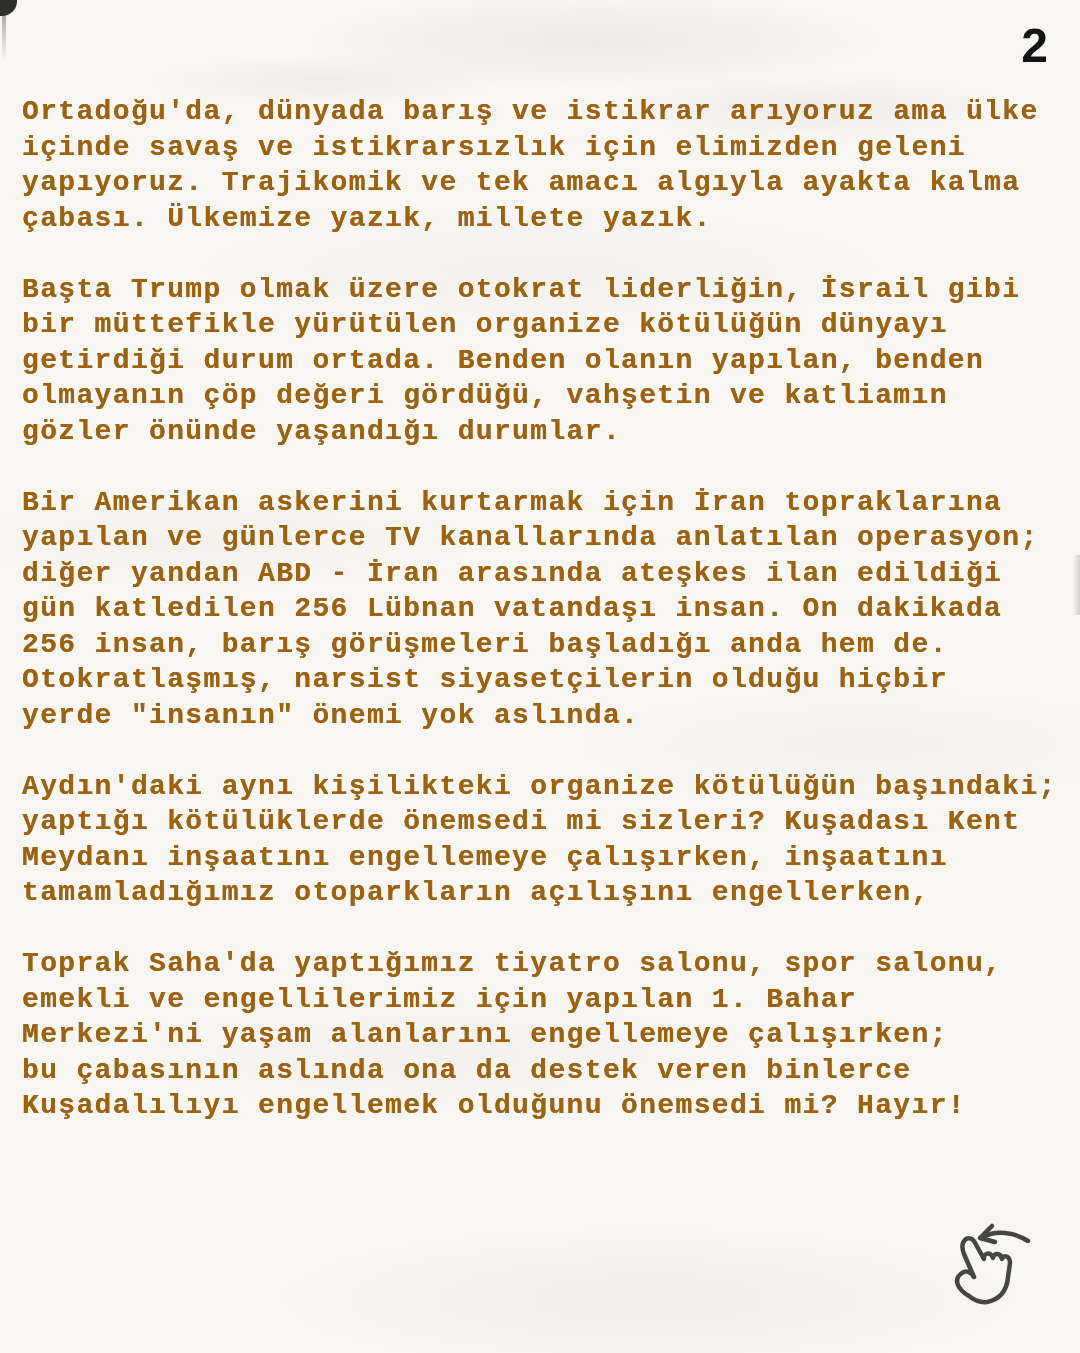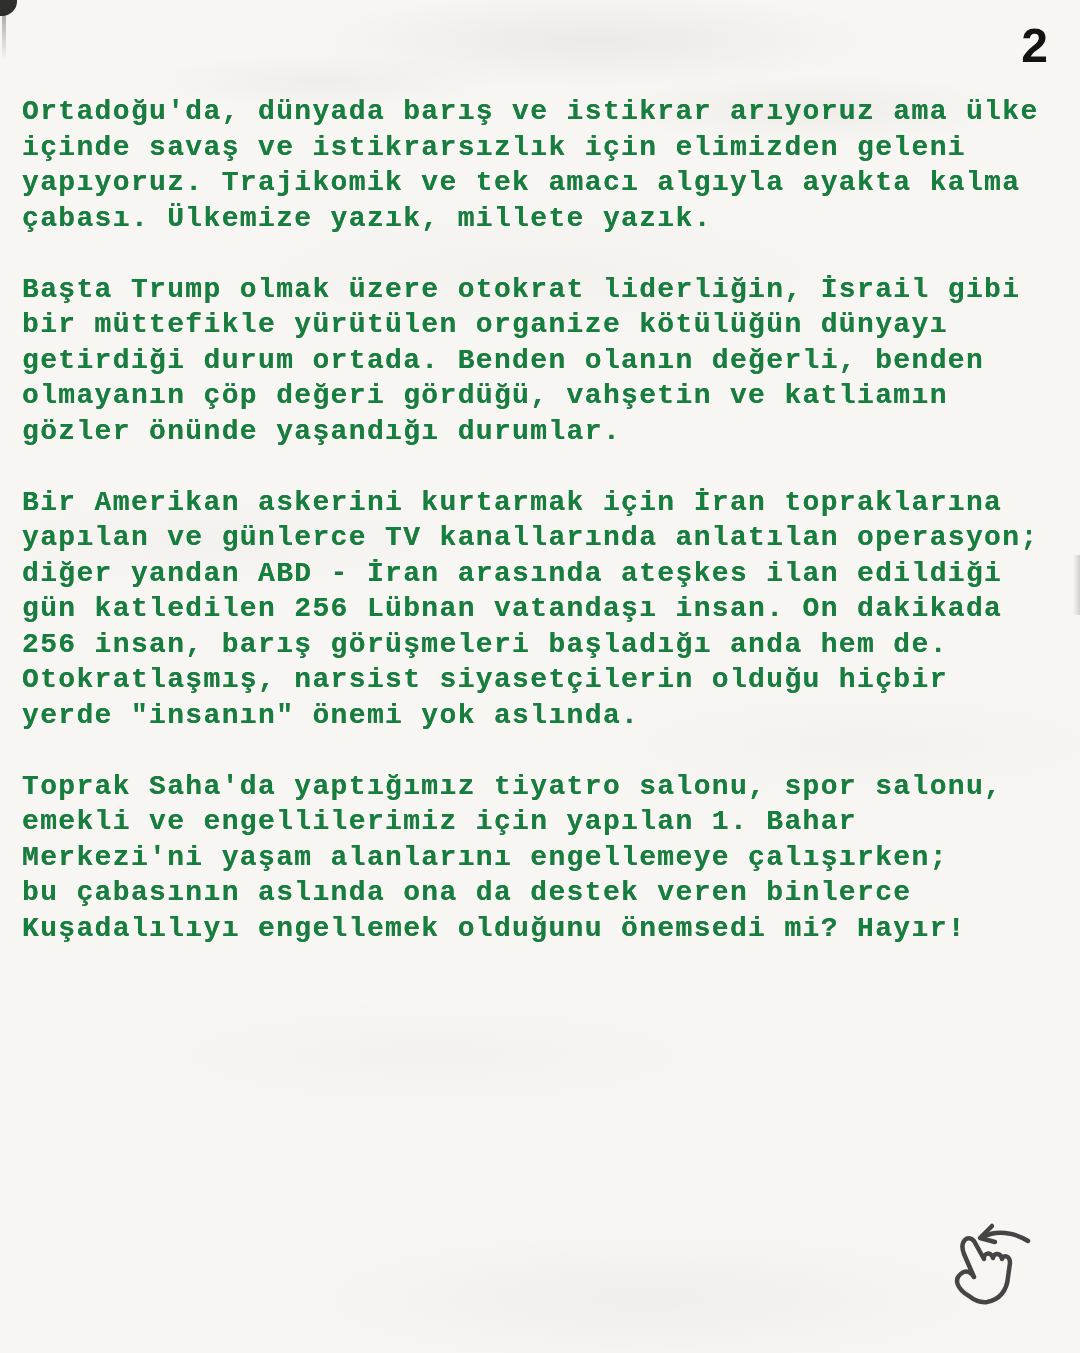--- a/index.html
+++ b/index.html
@@ -34,21 +34,21 @@
     font-size: 48px;
     line-height: 1;
     color: #131313;
   }
 
   .text-block {
     position: absolute;
     left: 22px;
     top: 94px;
     width: 1045px;
-    color: #15803d;
+    color: #a16207;
   }
 
   .para {
     white-space: pre;        
     font-size: 28px;
     font-weight: 700;
     line-height: 35.5px;
     letter-spacing: 1.35px;
     margin: 0 0 35.5px 0;
     text-shadow: 0 0 0.6px rgba(20,20,20,0.55); 
@@ -99,30 +99,34 @@
 
 <div class="page-number">2</div>
 
 <div class="text-block">
   <p class="para">Ortadoğu'da, dünyada barış ve istikrar arıyoruz ama ülke
 içinde savaş ve istikrarsızlık için elimizden geleni
 yapıyoruz. Trajikomik ve tek amacı algıyla ayakta kalma
 çabası. Ülkemize yazık, millete yazık.</p>
   <p class="para">Başta Trump olmak üzere otokrat liderliğin, İsrail gibi
 bir müttefikle yürütülen organize kötülüğün dünyayı
-getirdiği durum ortada. Benden olanın değerli, benden
+getirdiği durum ortada. Benden olanın yapılan, benden
 olmayanın çöp değeri gördüğü, vahşetin ve katliamın
 gözler önünde yaşandığı durumlar.</p>
   <p class="para">Bir Amerikan askerini kurtarmak için İran topraklarına
 yapılan ve günlerce TV kanallarında anlatılan operasyon;
 diğer yandan ABD - İran arasında ateşkes ilan edildiği
 gün katledilen 256 Lübnan vatandaşı insan. On dakikada
 256 insan, barış görüşmeleri başladığı anda hem de.
 Otokratlaşmış, narsist siyasetçilerin olduğu hiçbir
 yerde "insanın" önemi yok aslında.</p>
+  <p class="para">Aydın'daki aynı kişilikteki organize kötülüğün başındaki;
+yaptığı kötülüklerde önemsedi mi sizleri? Kuşadası Kent
+Meydanı inşaatını engellemeye çalışırken, inşaatını
+tamamladığımız otoparkların açılışını engellerken,</p>
   <p class="para">Toprak Saha'da yaptığımız tiyatro salonu, spor salonu,
 emekli ve engellilerimiz için yapılan 1. Bahar
 Merkezi'ni yaşam alanlarını engellemeye çalışırken;
 bu çabasının aslında ona da destek veren binlerce
 Kuşadalılıyı engellemek olduğunu önemsedi mi? Hayır!</p>
 </div>
 
 <div class="swipe-hint">
   <svg width="112" height="122" viewBox="0 0 112 122" fill="none" xmlns="http://www.w3.org/2000/svg">
 

